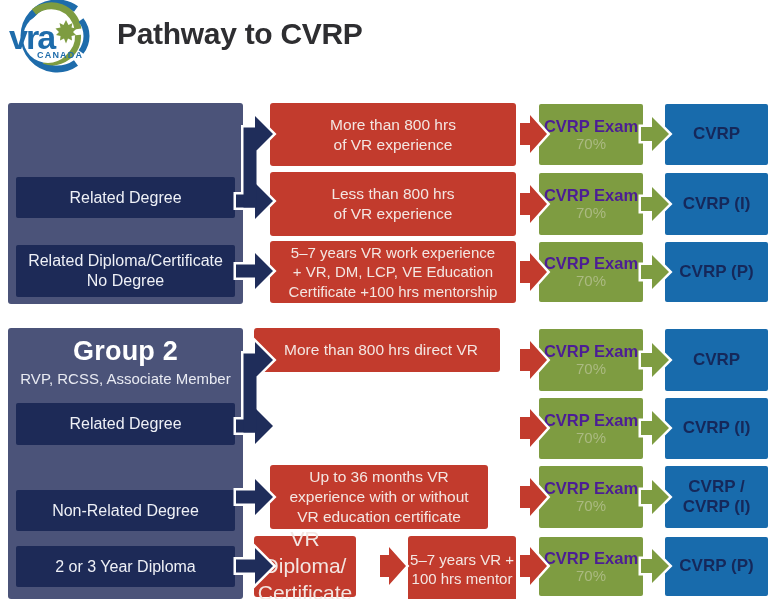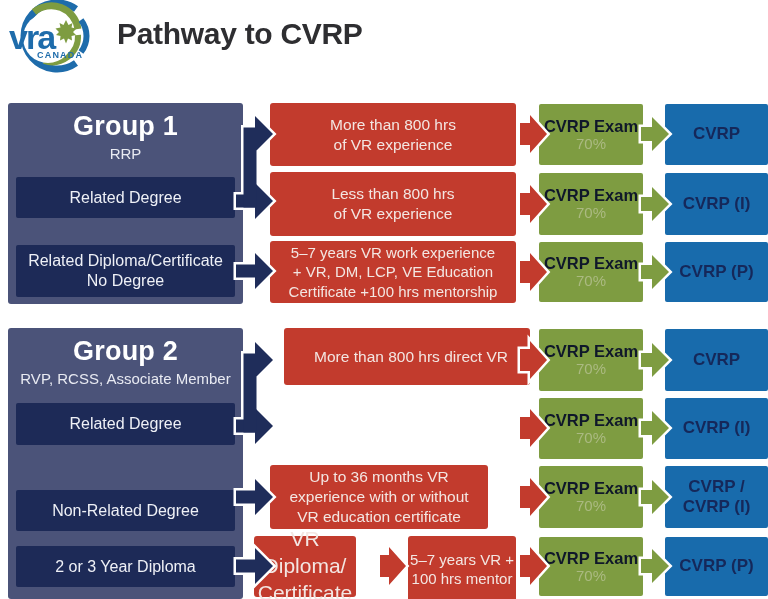--- a/index.html
+++ b/index.html
@@ -8,21 +8,21 @@
   .b{position:absolute;display:flex;flex-direction:column;align-items:center;justify-content:center;
      text-align:center;box-sizing:border-box;}
   .pre{white-space:pre-line;}
   .panel{background:#4b5379;border-radius:3px;}
   .inner{background:#1d2a57;border-radius:2px;color:#eef0f6;font-size:16px;line-height:1.25;}
   .red{background:#c23b2d;border-radius:3px;color:#f3e6e2;font-size:15.5px;line-height:1.28;}
   .green{background:#7e9c41;border-radius:2px;}
   .blue{background:#186bac;border-radius:2px;color:#15285a;font-weight:bold;font-size:17px;line-height:1.2;}
   .gtitle{color:#ffffff;font-weight:bold;font-size:27px;line-height:1.1;letter-spacing:.2px;}
   .gsub{color:#e8eaf2;font-size:15px;margin-top:3px;}
-  .examname{color:#0f172a;font-weight:bold;font-size:16.5px;line-height:1.15;}
+  .examname{color:#4c1d95;font-weight:bold;font-size:16.5px;line-height:1.15;}
   .exampct{color:#abba82;font-size:15px;line-height:1.1;}
   #title{position:absolute;left:117px;top:17px;font-size:30px;font-weight:bold;color:#2e2e31;letter-spacing:-.3px;}
   #arrows{position:absolute;left:0;top:0;pointer-events:none;}
 </style>
 </head>
 <body>
 
 <div id="stage">
 
   <svg width="94" height="74" style="position:absolute;left:6px;top:0;">
@@ -32,24 +32,20 @@
     <path d="M75 20 A26 26 0 0 1 75 52" stroke="#1e6cab" stroke-width="6" fill="none"></path>
     <circle cx="42" cy="38" r="25" fill="#ffffff"></circle>
     <text x="3" y="49" font-size="34" font-weight="bold" fill="#1e6cab" letter-spacing="-2">vra</text>
     <text x="31" y="58" font-size="9" font-weight="bold" fill="#1e6cab" letter-spacing="1.2">CANADA</text>
     <path d="M60 20 l2.5 5 4-2 -1 4.5 5 1 -3.5 3.5 3 3 -4.5 1 .5 4.5 -4-2 -2 5 -2-5 -4 2 .5-4.5 -4.5-1 3-3 -3.5-3.5 5-1 -1-4.5 4 2 z" fill="#7e9c41"></path>
   </svg>
 
   <div id="title">Pathway to CVRP</div>
 
   <div class="b panel" style="left:8px;top:103px;width:235px;height:201px;"></div>
-  <div class="b" style="left:8px;top:112px;width:235px;height:50px;">
-    <div class="gtitle">Group 1</div>
-    <div class="gsub">RRP</div>
-  </div>
   <div class="b inner" style="left:16px;top:177px;width:219px;height:41px;">
     <span class="pre">Related Degree</span>
   </div>
   <div class="b inner" style="left:16px;top:245px;width:219px;height:52px;">
     <span class="pre">Related Diploma/Certificate
 No Degree</span>
   </div>
 
   <div class="b panel" style="left:8px;top:328px;width:235px;height:271px;"></div>
   <div class="b" style="left:8px;top:336px;width:235px;height:52px;">
@@ -72,21 +68,21 @@
     </div>
   <div class="b red" style="left:270px;top:172px;width:246px;height:64px;">
     <span class="pre">Less than 800 hrs
 of VR experience</span>
     </div>
   <div class="b red" style="left:270px;top:241px;width:246px;height:62px;font-size:15px;">
     <span class="pre">5–7 years VR work experience
 + VR, DM, LCP, VE Education
 Certificate +100 hrs mentorship</span>
     </div>
-  <div class="b red" style="left:284px;top:328px;width:246px;height:57px;padding-left:8px;">
+  <div class="b red" style="left:254px;top:328px;width:246px;height:44px;padding-left:8px;">
     <span class="pre">More than 800 hrs direct VR</span>
     </div>
   <div class="b red" style="left:270px;top:465px;width:218px;height:64px;">
     <span class="pre">Up to 36 months VR
 experience with or without
 VR education certificate</span>
     </div>
   <div class="b red" style="left:254px;top:536px;width:102px;height:61px;font-size:21px;">
     <span class="pre">VR Diploma/
 Certificate</span>

